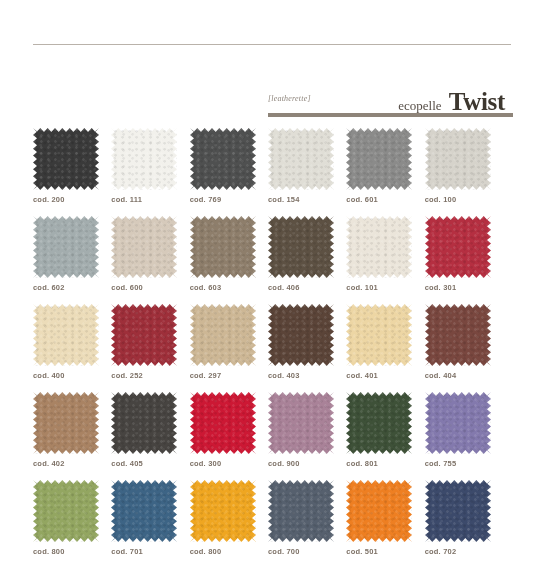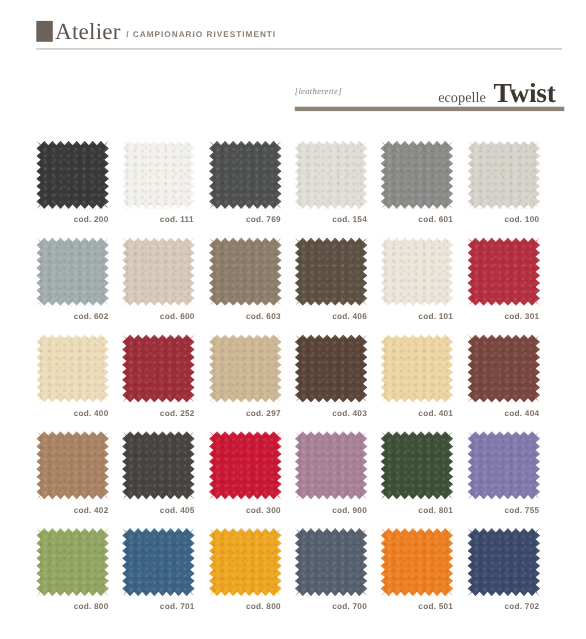--- a/index.html
+++ b/index.html
@@ -21,21 +21,21 @@
   }
   #brand-sub{
     font-family:"Liberation Sans", sans-serif;font-size:7.5px;color:#8c8178;
     letter-spacing:.9px;font-weight:bold;padding-bottom:2px;
   }
   #header-rule{
     position:absolute;left:33px;top:44px;width:478px;height:1px;background:#b9b2aa;
   }
 
   
-  #collection{position:absolute;left:268px;top:72px;width:245px;height:26px;}
+  #collection{position:absolute;left:268px;top:88px;width:245px;height:26px;}
   #leatherette{
     position:absolute;left:0;top:6px;font-family:"Liberation Serif", serif;
     font-style:italic;font-size:8px;color:#8e857c;letter-spacing:.2px;
   }
   #collection-names{
     position:absolute;right:8px;top:0;display:flex;align-items:baseline;gap:7px;
   }
   #eco-label{font-family:"Liberation Serif", serif;font-size:13px;color:#564e47;text-align:center;}
   #twist-label{font-family:"Liberation Serif", serif;font-size:25px;font-weight:bold;color:#3d372f;letter-spacing:-.3px;}
   #collection-rule{
@@ -58,32 +58,27 @@
     pointer-events:none;opacity:.5;
     background-image:
       radial-gradient(circle at 20% 25%, rgba(255,255,255,.20) 0 1px, transparent 1.6px),
       radial-gradient(circle at 65% 55%, rgba(0,0,0,.14) 0 1px, transparent 1.6px),
       radial-gradient(circle at 85% 15%, rgba(255,255,255,.14) 0 1px, transparent 1.6px),
       radial-gradient(circle at 40% 80%, rgba(0,0,0,.12) 0 1px, transparent 1.6px);
     background-size:7px 6px,7px 6px,9px 8px,9px 8px;
   }
   .code{
     margin-top:5px;font-size:7.5px;color:#7d7166;letter-spacing:.2px;
-    font-weight:bold;white-space:nowrap;margin-left:34px;
+    font-weight:bold;white-space:nowrap;
   }
 </style>
 </head>
 <body>
 
 <div id="header">
-  <div id="brand-row">
-    <span id="brand-mark"></span>
-    <span id="brand-name">Atelier</span>
-    <span id="brand-sub">/ CAMPIONARIO RIVESTIMENTI</span>
-  </div>
   <div id="header-rule"></div>
 </div>
 
 <div id="collection">
   <span id="leatherette">[leatherette]</span>
   <div id="collection-names">
     <span id="eco-label">ecopelle</span>
     <span id="twist-label">Twist</span>
   </div>
   <div id="collection-rule"></div>

